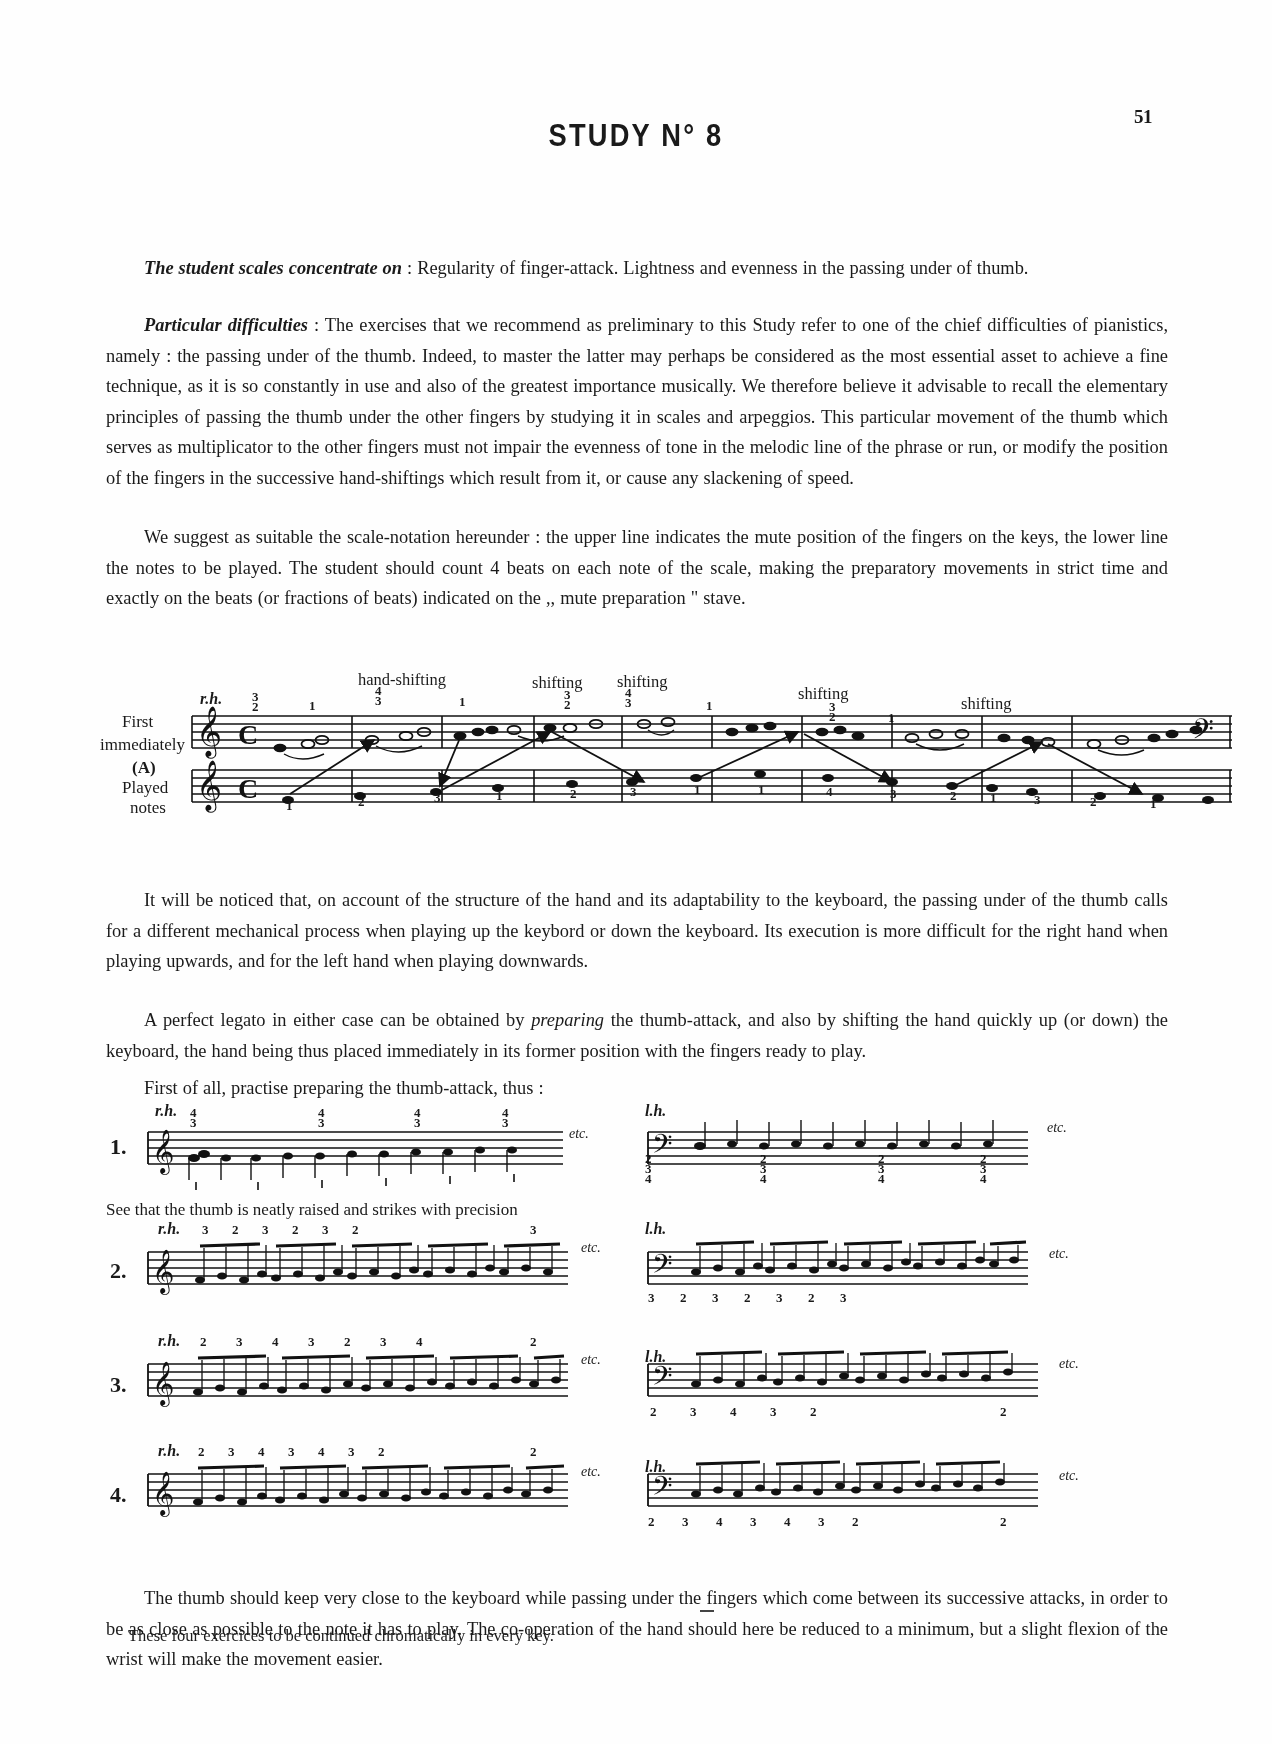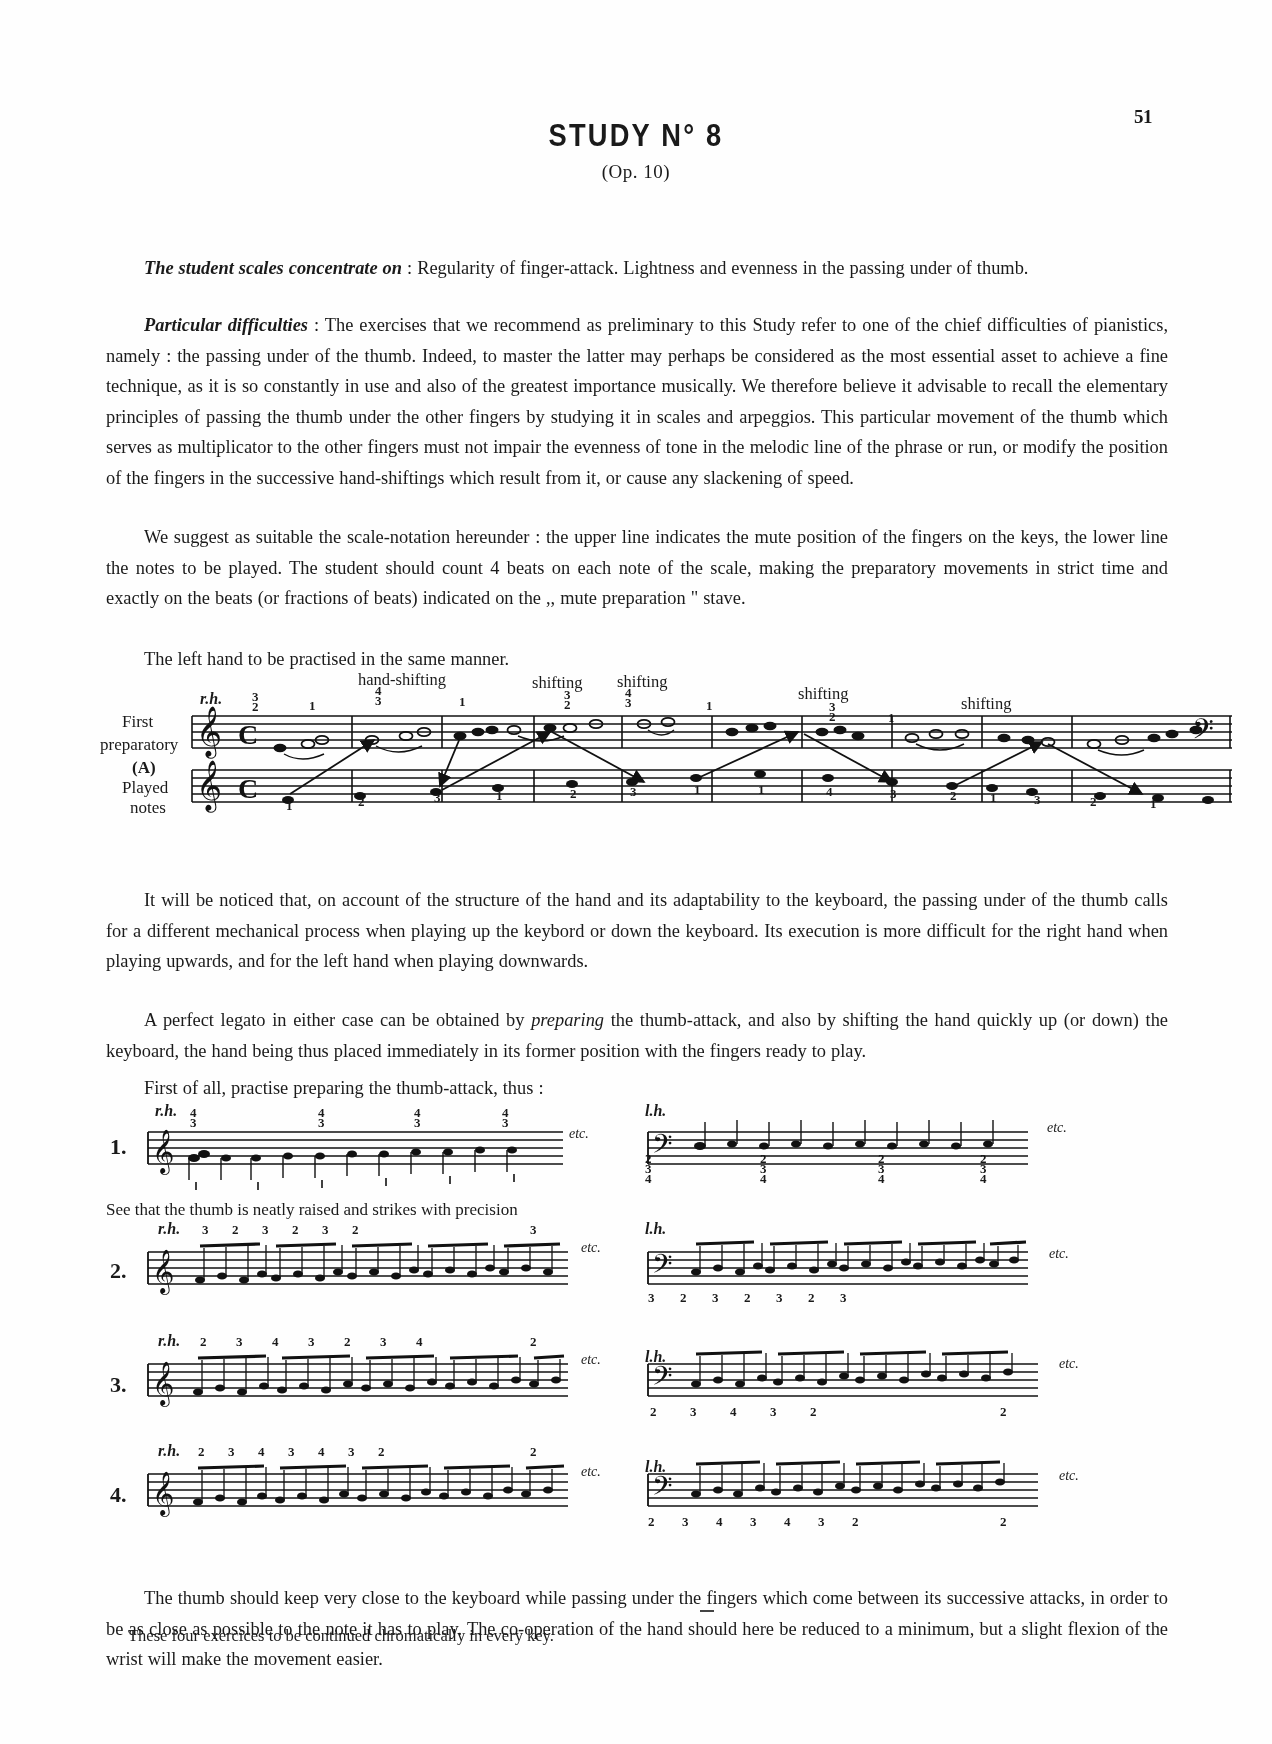--- a/index.html
+++ b/index.html
@@ -127,51 +127,47 @@
 </style>
 </head>
 <body>
 
 <div class="page">
 
   <div class="page-number">51</div>
 
   <div class="title-block">
     <div class="study-title">STUDY N° 8</div>
-    <div class="study-sub">(Op. 10)</div>
   </div>
 
   <div class="body-col" style="top:253px;">
     <p class="para"><span class="it">The student scales concentrate on</span><span> : Regularity of finger-attack. Lightness and evenness in the passing under of thumb.</span></p>
   </div>
 
   <div class="body-col" style="top:310px;">
     <p class="para"><span class="it">Particular difficulties</span><span> : The exercises that we recommend as preliminary to this Study refer to one of the chief difficulties of pianistics, namely : the passing under of the thumb. Indeed, to master the latter may perhaps be considered as the most essential asset to achieve a fine technique, as it is so constantly in use and also of the greatest importance musically. We therefore believe it advisable to recall the elementary principles of passing the thumb under the other fingers by studying it in scales and arpeggios. This particular movement of the thumb which serves as multiplicator to the other fingers must not impair the evenness of tone in the melodic line of the phrase or run, or modify the position of the fingers in the successive hand-shiftings which result from it, or cause any slackening of speed.</span></p>
   </div>
 
   <div class="body-col" style="top:522px;">
     <p class="para">We suggest as suitable the scale-notation hereunder : the upper line indicates the mute position of the fingers on the keys, the lower line the notes to be played. The student should count 4 beats on each note of the scale, making the preparatory movements in strict time and exactly on the beats (or fractions of beats) indicated on the ,, mute preparation " stave.</p>
   </div>
 
-  <div class="body-col" style="top:644px;">
-    <p class="para">The left hand to be practised in the same manner.</p>
-  </div>
 
   <div class="music" style="left:0px; top:670px; width:1272px; height:130px;">
 
     <div class="shift-lab" style="left:358px; top:0px;">hand-shifting</div>
     <div class="shift-lab" style="left:532px; top:3px;">shifting</div>
     <div class="shift-lab" style="left:617px; top:2px;">shifting</div>
     <div class="shift-lab" style="left:798px; top:14px;">shifting</div>
     <div class="shift-lab" style="left:961px; top:24px;">shifting</div>
 
     <div class="lbl-it" style="left:200px; top:20px;">r.h.</div>
 
     <div class="label" style="left:122px; top:42px;">First</div>
-    <div class="label" style="left:100px; top:65px;">preparatory</div>
+    <div class="label" style="left:100px; top:65px;">immediately</div>
     <div class="label" style="left:132px; top:88px; font-weight:bold;">(A)</div>
     <div class="label" style="left:122px; top:108px;">Played</div>
     <div class="label" style="left:130px; top:128px;">notes</div>
 
     <div class="fingering" style="left:252px; top:22px; line-height:10px;">
       <div>3</div>
       <div>2</div>
     </div>
     <div class="fingering" style="left:309px; top:28px;">1</div>
     <div class="fingering" style="left:375px; top:16px; line-height:10px;">

